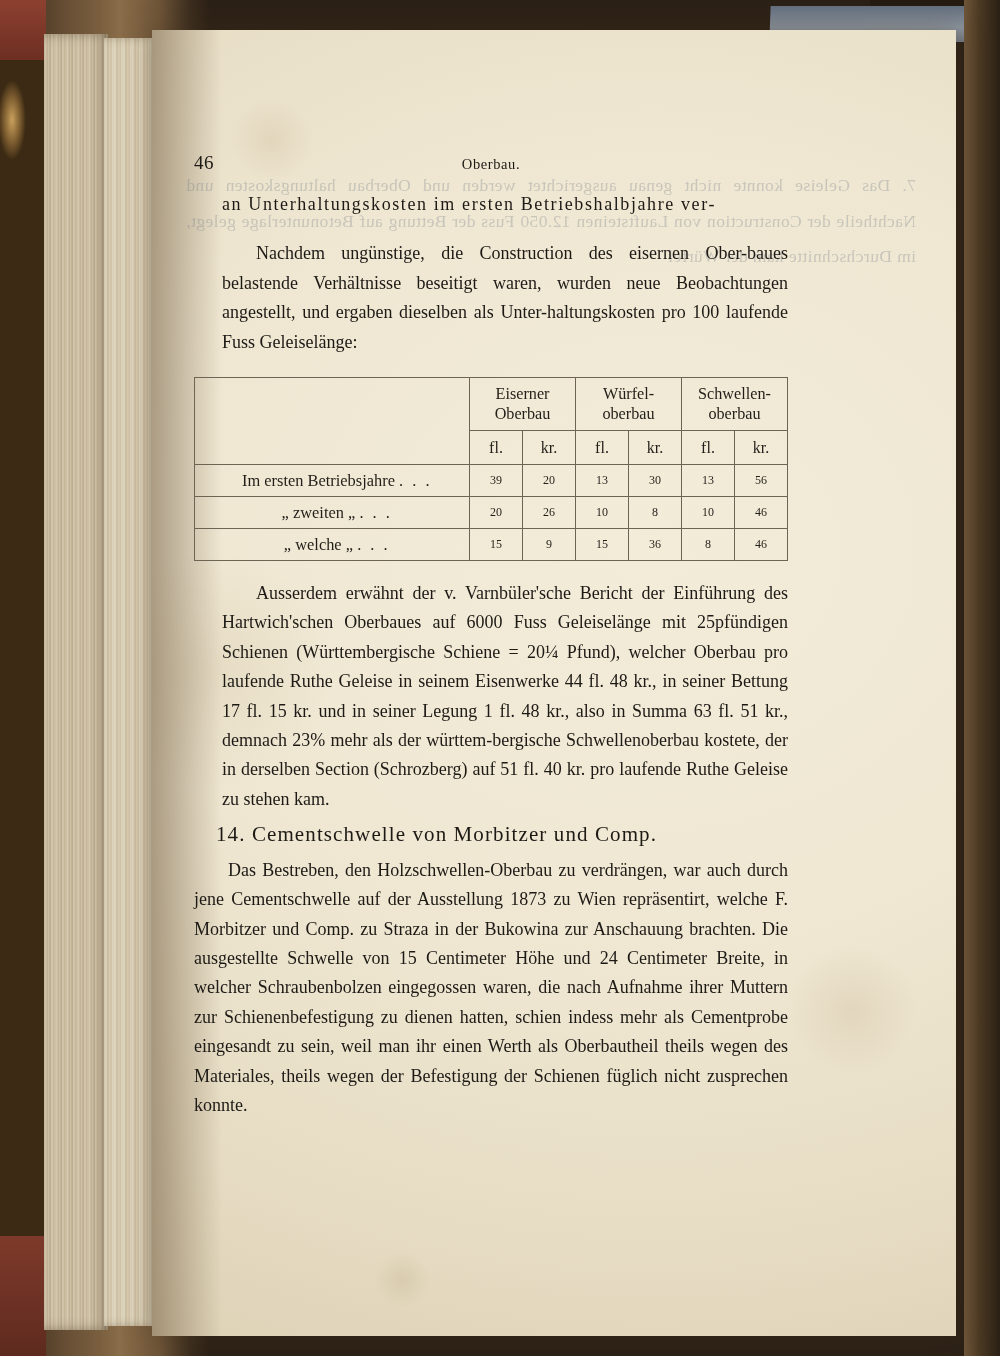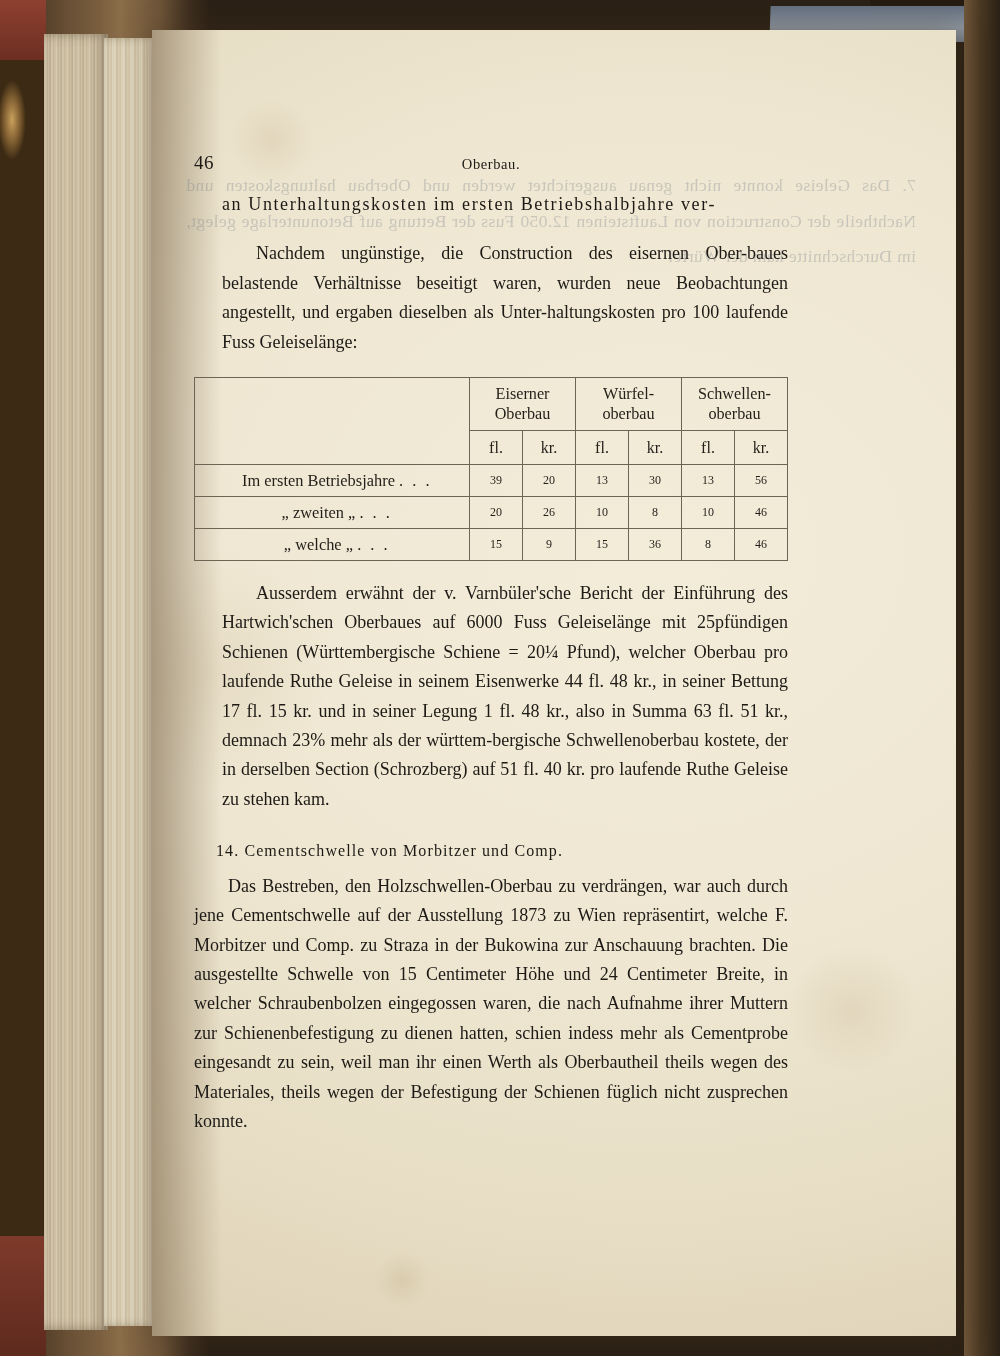--- a/index.html
+++ b/index.html
@@ -224,22 +224,22 @@
     font-size: 12px;
     margin-top: 33px;
   }
   table.tbl td.corner, table.tbl th.corner {
     border-left: 1px solid #6d6453;
   }
   .lbl .dots { letter-spacing: 2.5px; }
   .sub-row td.lbl { padding-left: 12px; margin-top: 24px; }
 
   .sec-head {
-    margin-top: 22px;
-    font-size: 16px;
+    margin-top: 6px;
+    font-size: 21px;
     letter-spacing: 1.1px;
     text-indent: 22px;
   }
   .small-gap { height: 6px; }
 </style>
 </head>
 <body>
 
 <div id="scan">
   <div class="backdrop"></div>

